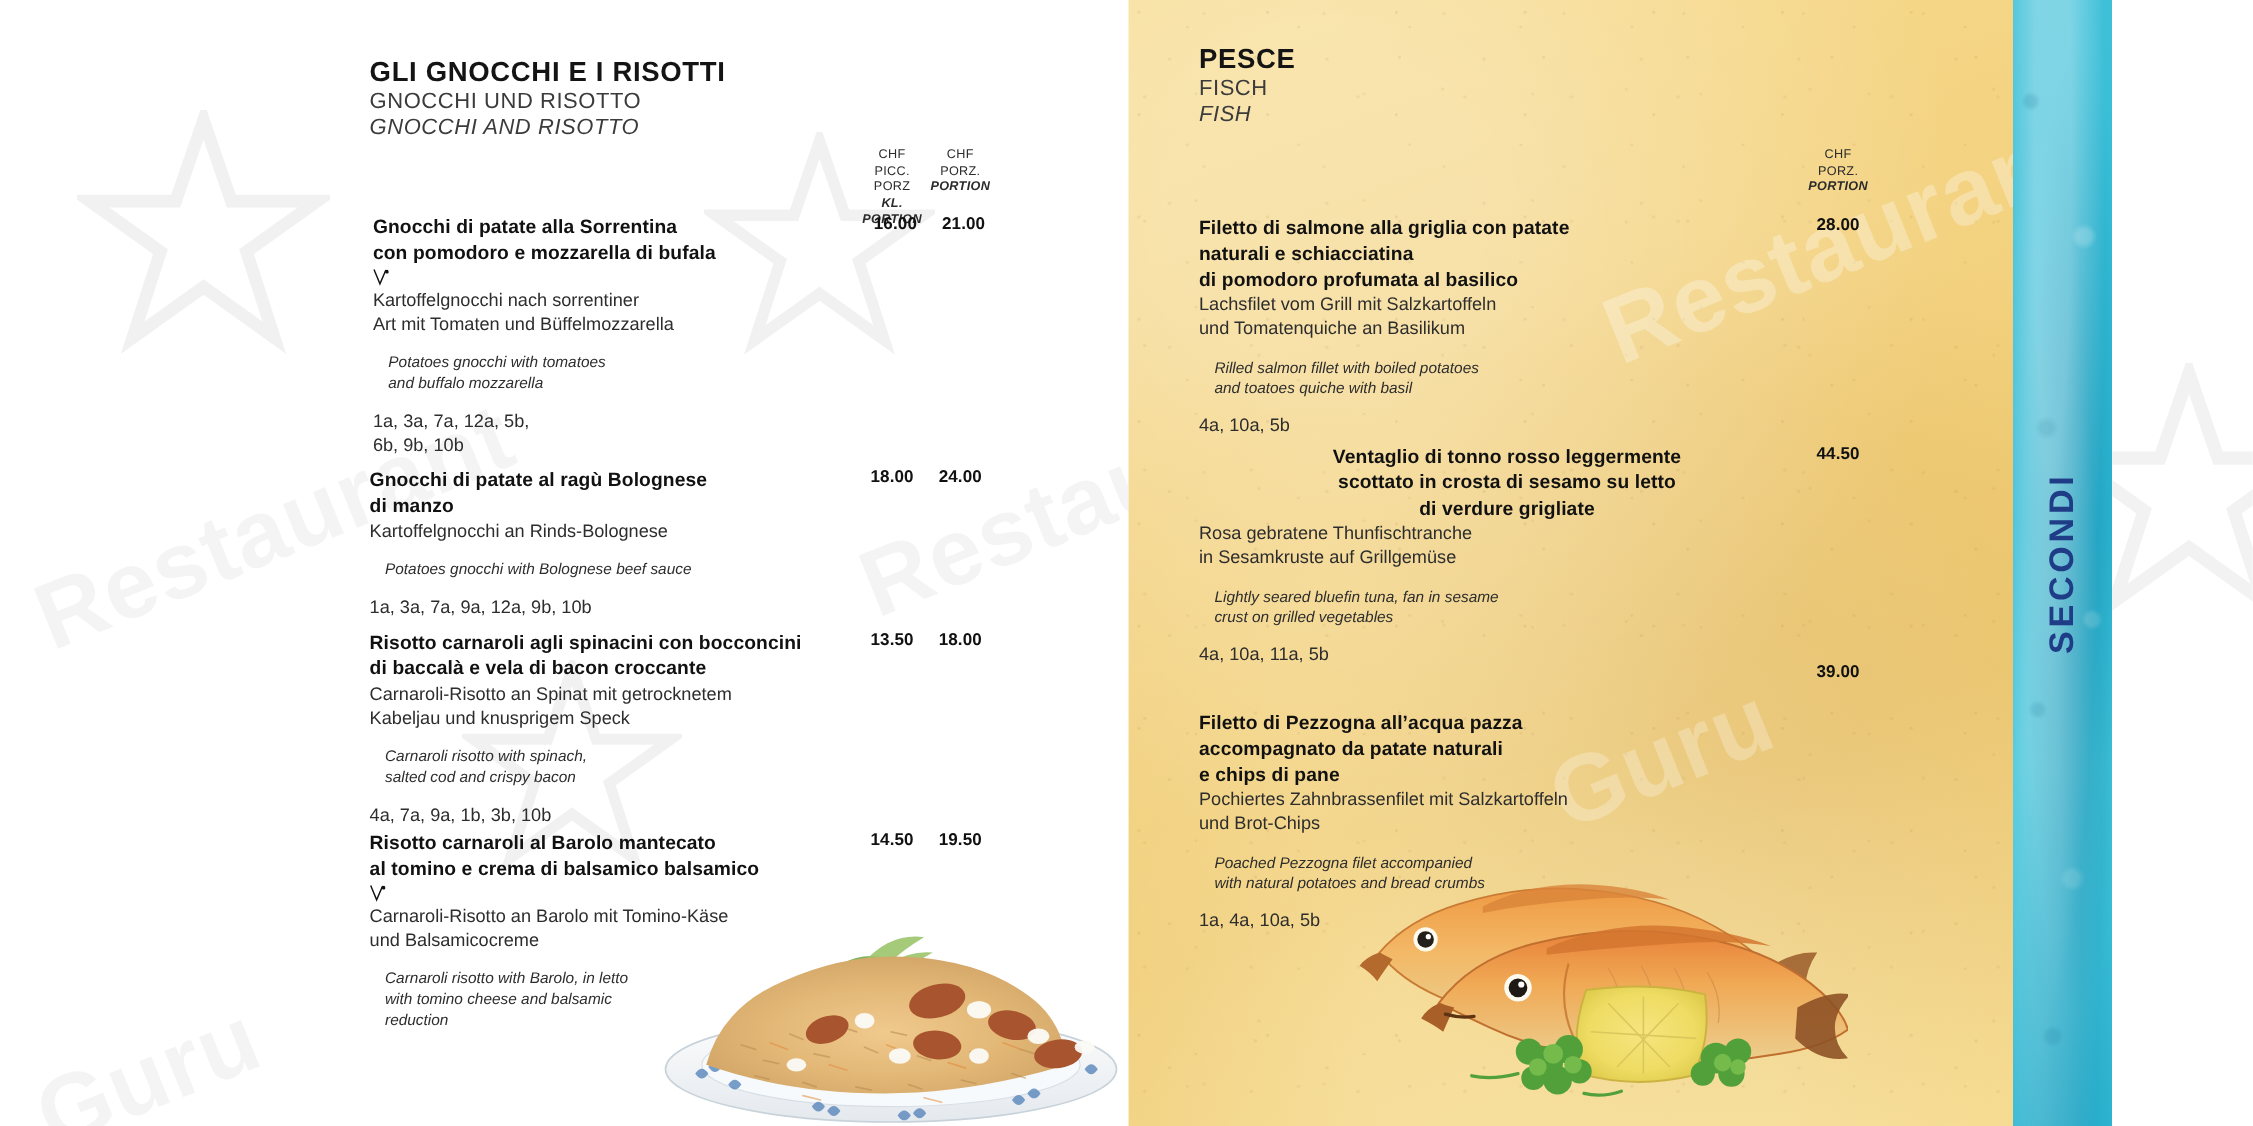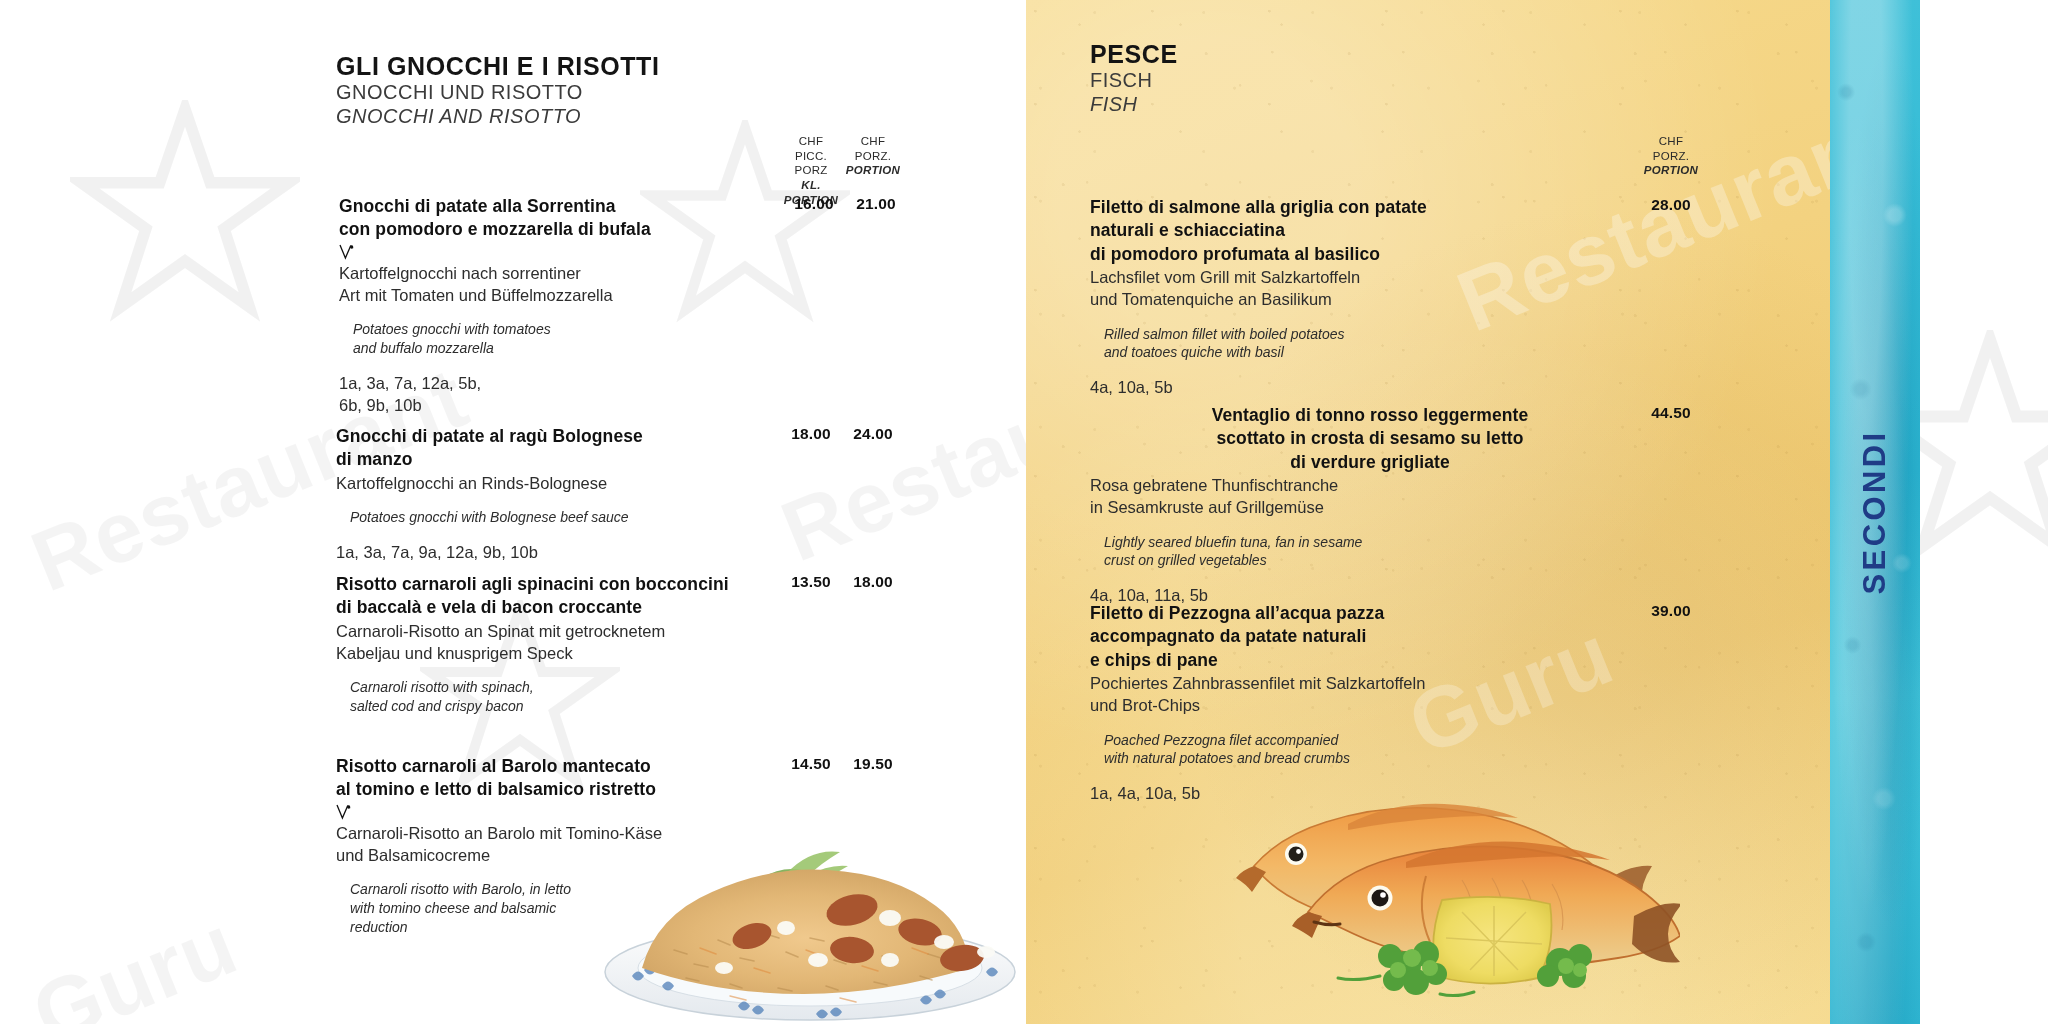--- a/index.html
+++ b/index.html
@@ -320,29 +320,30 @@
       </div>
     </div>
 
     <div class="dish" style="left:336px;top:573px;width:540px;">
       <div class="dish-name" style="white-space: pre-line;">Risotto carnaroli agli spinacini con bocconcini
 di baccalà e vela di bacon croccante</div>
       <div class="dish-de" style="white-space: pre-line;">Carnaroli-Risotto an Spinat mit getrocknetem
 Kabeljau und knusprigem Speck</div>
       <div class="dish-en" style="white-space: pre-line;">Carnaroli risotto with spinach,
 salted cod and crispy bacon</div>
+      <div class="dish-alg" style="white-space: pre-line;">4a, 7a, 9a, 1b, 3b, 10b</div>
       <div class="prices" style="left:444px;top:0;">
         <div class="p">13.50</div>
         <div class="p">18.00</div>
       </div>
     </div>
 
     <div class="dish" style="left:336px;top:755px;width:510px;">
       <div class="dish-name" style="white-space: pre-line;">Risotto carnaroli al Barolo mantecato
-al tomino e letto di balsamico ristretto</div>
+al tomino e crema di balsamico balsamico</div>
       <span class="veg">
         <svg width="15" height="17" viewBox="0 0 15 17">
             <path d="M1 2 L6.4 15 L11.8 2.4" fill="none" stroke="#111" stroke-width="1.3"></path>
             <path d="M11.6 2.6 q3-1.2 2.6 2.6 q-2.6 1.4-3.4-1.2 Z" fill="#111"></path>
           </svg>
       </span>
       <div class="dish-de" style="white-space: pre-line;">Carnaroli-Risotto an Barolo mit Tomino-Käse
 und Balsamicocreme</div>
       <div class="dish-en" style="white-space: pre-line;">Carnaroli risotto with Barolo, in letto
 with tomino cheese and balsamic
@@ -486,21 +487,21 @@
 in Sesamkruste auf Grillgemüse</div>
       <div class="dish-en" style="white-space: pre-line;">Lightly seared bluefin tuna, fan in sesame
 crust on grilled vegetables</div>
       <div class="dish-alg" style="white-space: pre-line;">4a, 10a, 11a, 5b</div>
       <div class="prices single" style="left:550px;top:0;">
         <div class="p">44.50</div>
       </div>
     </div>
 
     <div class="dish" style="left:64px;top:602px;width:560px;">
-      <div class="dish-name" style="white-space: pre-line;">Filetto di Pezzogna all’acqua pazza
+      <div class="dish-name" style="white-space: pre-line; margin-top: 44px;">Filetto di Pezzogna all’acqua pazza
 accompagnato da patate naturali
 e chips di pane</div>
       <div class="dish-de" style="white-space: pre-line;">Pochiertes Zahnbrassenfilet mit Salzkartoffeln
 und Brot-Chips</div>
       <div class="dish-en" style="white-space: pre-line;">Poached Pezzogna filet accompanied
 with natural potatoes and bread crumbs</div>
       <div class="dish-alg" style="white-space: pre-line;">1a, 4a, 10a, 5b</div>
       <div class="prices single" style="left:550px;top:0;">
         <div class="p">39.00</div>
       </div>

